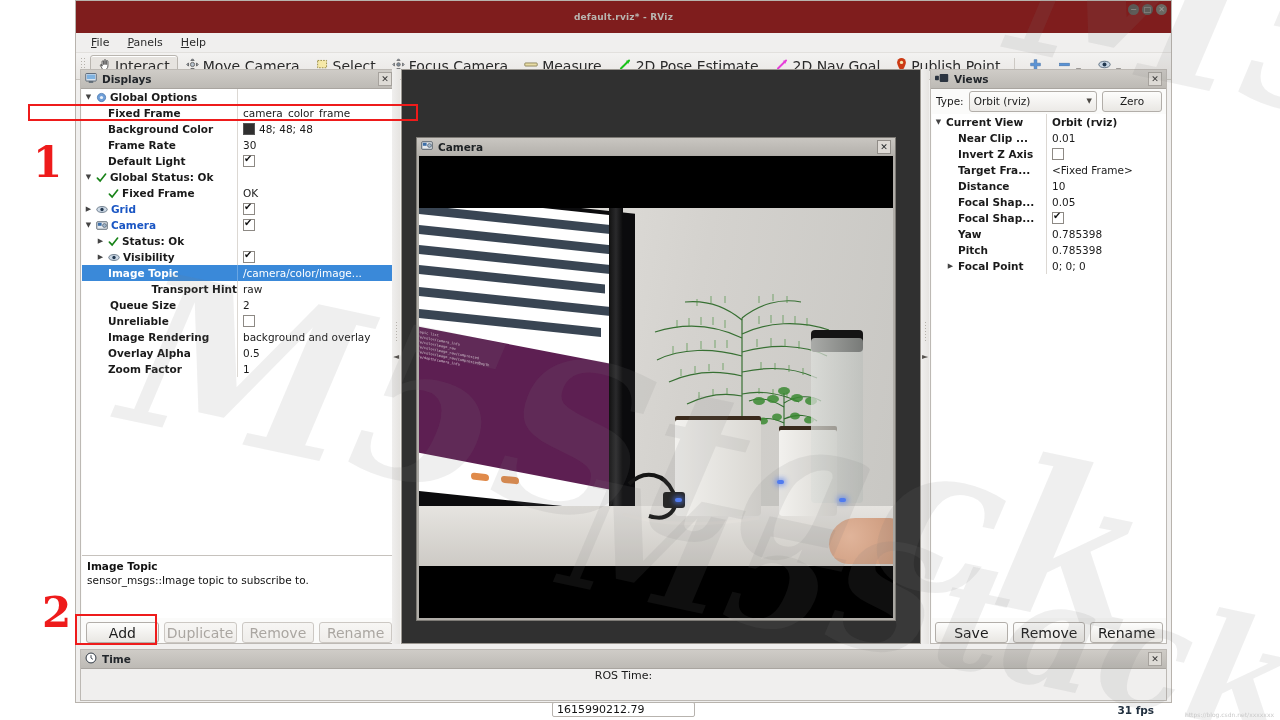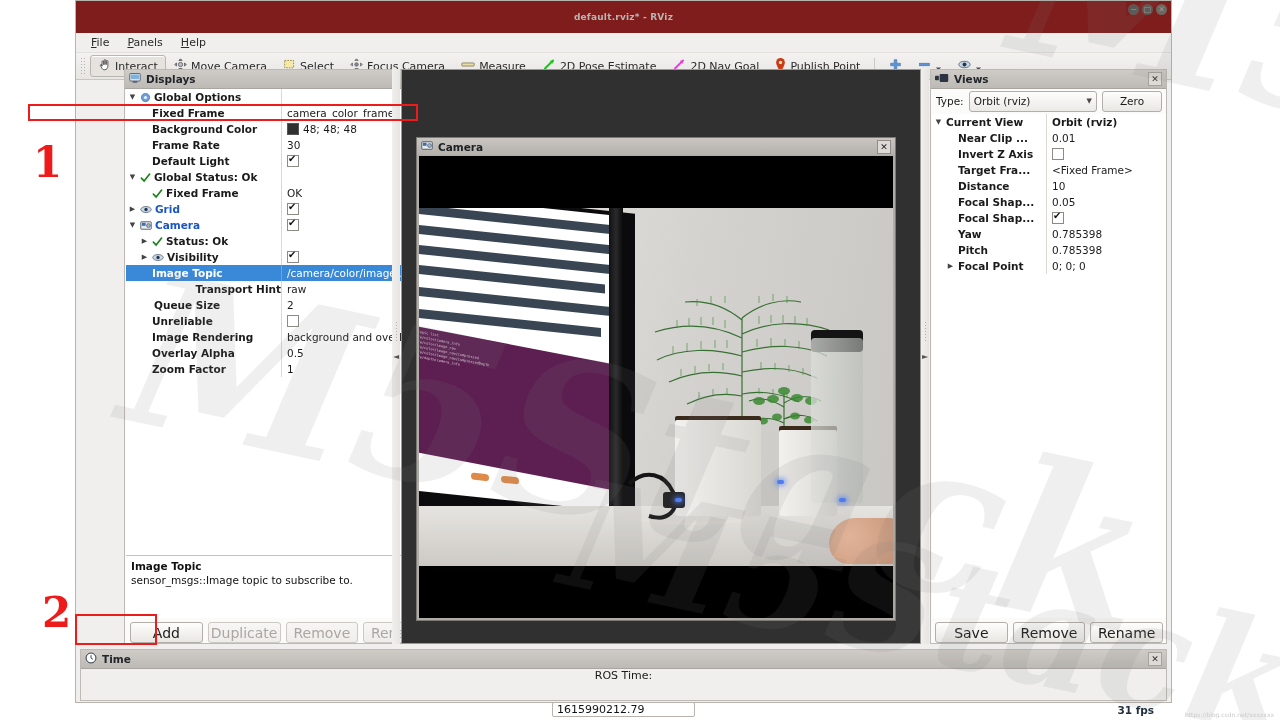--- a/index.html
+++ b/index.html
@@ -58,42 +58,42 @@
   .menu u{ text-decoration:underline; }
 
   
   #toolbar{ height:26px; background:linear-gradient(#f3f2f1,#e8e6e3);
             border-bottom:1px solid #c9c5c0;
             display:flex; align-items:center; padding-left:4px; gap:0px;}
   .grip{ width:7px;height:18px; margin-right:3px;
         background-image:radial-gradient(#b5b1ab 40%, transparent 41%);
         background-size:3px 3px;}
   .tbtn{ display:flex; align-items:center; gap:4px; height:20px;
-         padding:0 7px; font-size:11px; color:#2a2a2a; border-radius:3px;
+         padding:0 7px; font-size:14px; color:#2a2a2a; border-radius:3px;
          border:1px solid transparent; white-space:nowrap;}
   .tbtn.active{ background:#e6e3df; border:1px solid #b9b5af;
         box-shadow: inset 0 1px 0 #fff; }
   .tsep{ width:1px;height:17px;background:#cdc9c4;margin:0 6px;}
   .ico{ display:inline-block; }
 
   
   #body{ position:absolute; left:0; top:62px; width:1095px; height:585px; }
 
   .panel{ position:absolute; background:#fbfbfa; border:1px solid #bdb9b4;
           box-sizing:border-box;}
   .panel-hd{ height:18px; background:linear-gradient(#cfccc7,#bdbab5);
              display:flex; align-items:center; padding:0 4px;
              font-size:10.5px; font-weight:bold; color:#22262b; gap:5px;
              border-bottom:1px solid #a9a5a0;}
   .panel-hd .x{ margin-left:auto; width:12px;height:12px;
      background:#dedbd6;border:1px solid #a6a29d; font-size:9px;
      display:flex;align-items:center;justify-content:center;color:#333;}
 
   
-  #displays{ left:4px; top:6px; width:317px; height:575px;margin-left:44px; }
+  #displays{ left:4px; top:6px; width:317px; height:575px; }
   #disp-tree{ position:absolute; left:1px; top:19px; width:314px; height:466px;
               background:#fff; overflow:hidden; border-bottom:1px solid #c6c2bd;}
   .row{ display:flex; height:16px; align-items:center; font-size:10.5px;
         color:#1a1a1a;}
   .row .k{ width:155px; display:flex; align-items:center; gap:3px;
            padding-left:2px; box-sizing:border-box; overflow:hidden;
            white-space:nowrap;}
   .row .v{ flex:1; padding-left:5px; display:flex; align-items:center; gap:4px;
            border-left:1px solid #dcd8d3; height:16px; box-sizing:border-box;
            overflow:hidden; white-space:nowrap;}

